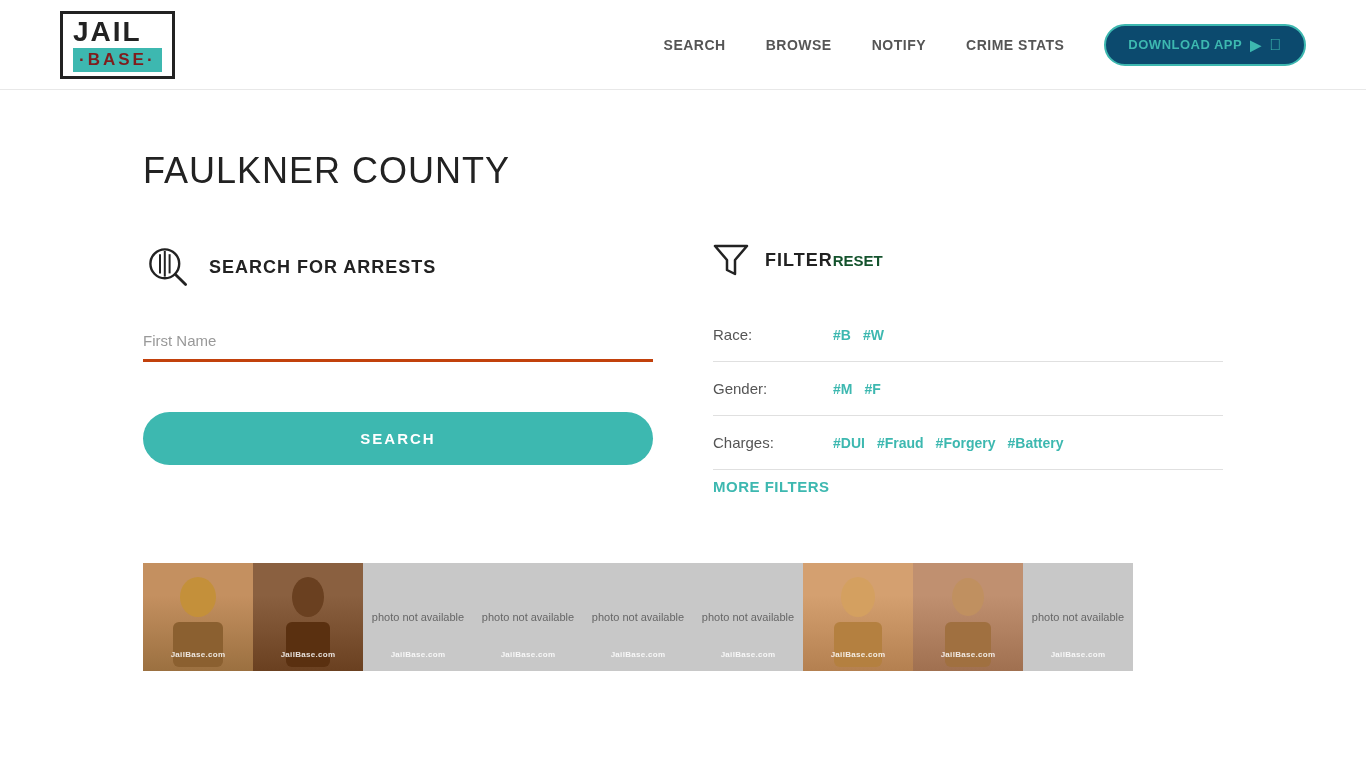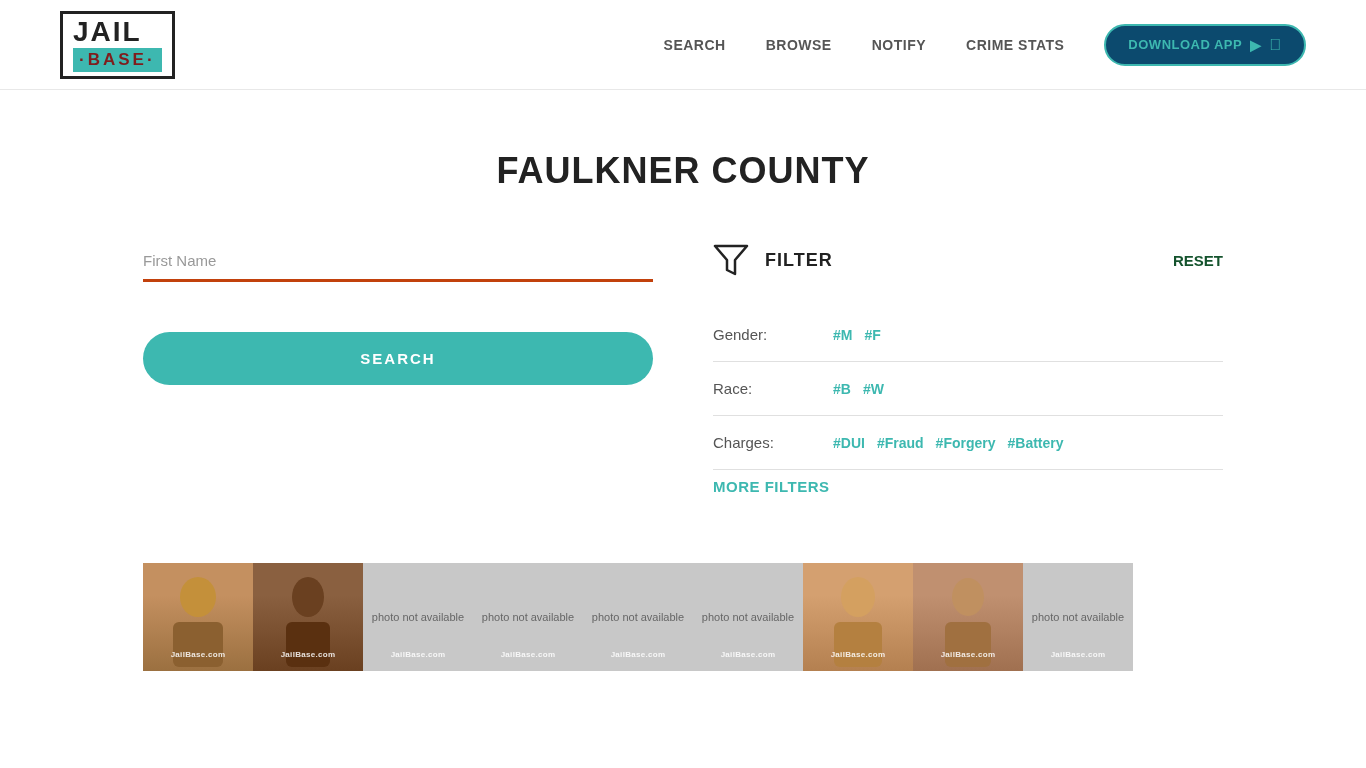--- a/index.html
+++ b/index.html
@@ -76,25 +76,24 @@
 
     
     .main {
       max-width: 1200px;
       margin: 0 auto;
       padding: 60px 60px 0 60px;
     }
 
     .county-title {
       font-size: 36px;
-      font-weight: 700;
+      font-weight: 400;
       color: #222;
       letter-spacing: 1px;
       margin-bottom: 50px;
-      text-align: center;
     }
 
     .search-filter-row {
       display: flex;
       gap: 60px;
       margin-bottom: 60px;
     }
 
     
     .search-section { flex: 1; }
@@ -147,23 +146,21 @@
       font-weight: 700;
       letter-spacing: 2px;
       cursor: pointer;
     }
 
     
     .filter-section { flex: 1; }
     .filter-header {
       display: flex;
       align-items: center;
-      justify-content: space-between;
       margin-bottom: 30px;
-      gap: 40px;
     }
     .filter-header-left {
       display: flex;
       align-items: center;
       gap: 16px;
     }
     .filter-icon {
       width: 36px;
       height: 36px;
     }
@@ -301,20 +298,35 @@
   </nav>
 </header>
 
 <main class="main">
 
   <h1 class="county-title">FAULKNER COUNTY</h1>
 
   <div class="search-filter-row">
 
     <section class="search-section">
+      <div class="search-header">
+        <div class="search-icon-wrap">
+
+          <svg class="search-icon-svg" viewBox="0 0 60 60" fill="none" xmlns="http://www.w3.org/2000/svg">
+            <circle cx="26" cy="26" r="18" stroke="#222" stroke-width="3" fill="none"></circle>
+
+            <line x1="20" y1="14" x2="20" y2="38" stroke="#222" stroke-width="2.5"></line>
+            <line x1="26" y1="10" x2="26" y2="42" stroke="#222" stroke-width="2.5"></line>
+            <line x1="32" y1="14" x2="32" y2="38" stroke="#222" stroke-width="2.5"></line>
+
+            <line x1="39" y1="39" x2="52" y2="52" stroke="#222" stroke-width="3.5" stroke-linecap="round"></line>
+          </svg>
+        </div>
+        <span class="search-title">SEARCH FOR ARRESTS</span>
+      </div>
 
       <div class="form-group">
         <input class="form-input" type="text" placeholder="First Name" style="">
       </div>
 
       <button class="search-btn">SEARCH</button>
     </section>
 
     <section class="filter-section">
       <div class="filter-header">
@@ -323,33 +335,33 @@
           <svg class="filter-icon" viewBox="0 0 36 36" fill="none" xmlns="http://www.w3.org/2000/svg">
             <polygon points="2,4 34,4 22,18 22,32 14,28 14,18" stroke="#222" stroke-width="2.5" fill="none" stroke-linejoin="round"></polygon>
           </svg>
           <span class="filter-title">FILTER</span>
         </div>
         <button class="reset-btn">RESET</button>
       </div>
 
       
       <div class="filter-row">
+        <span class="filter-label">Race:</span>
+        <div class="filter-tags">
+          <a class="filter-tag">#B</a>
+          <a class="filter-tag">#W</a>
+        </div>
+      </div>
+
+      
+      <div class="filter-row">
         <span class="filter-label">Gender:</span>
         <div class="filter-tags">
           <a class="filter-tag">#M</a>
           <a class="filter-tag">#F</a>
-        </div>
-      </div>
-
-      
-      <div class="filter-row">
-        <span class="filter-label">Race:</span>
-        <div class="filter-tags">
-          <a class="filter-tag">#B</a>
-          <a class="filter-tag">#W</a>
         </div>
       </div>
 
       
       <div class="filter-row">
         <span class="filter-label">Charges:</span>
         <div class="filter-tags">
           <a class="filter-tag">#DUI</a>
           <a class="filter-tag">#Fraud</a>
           <a class="filter-tag">#Forgery</a>

